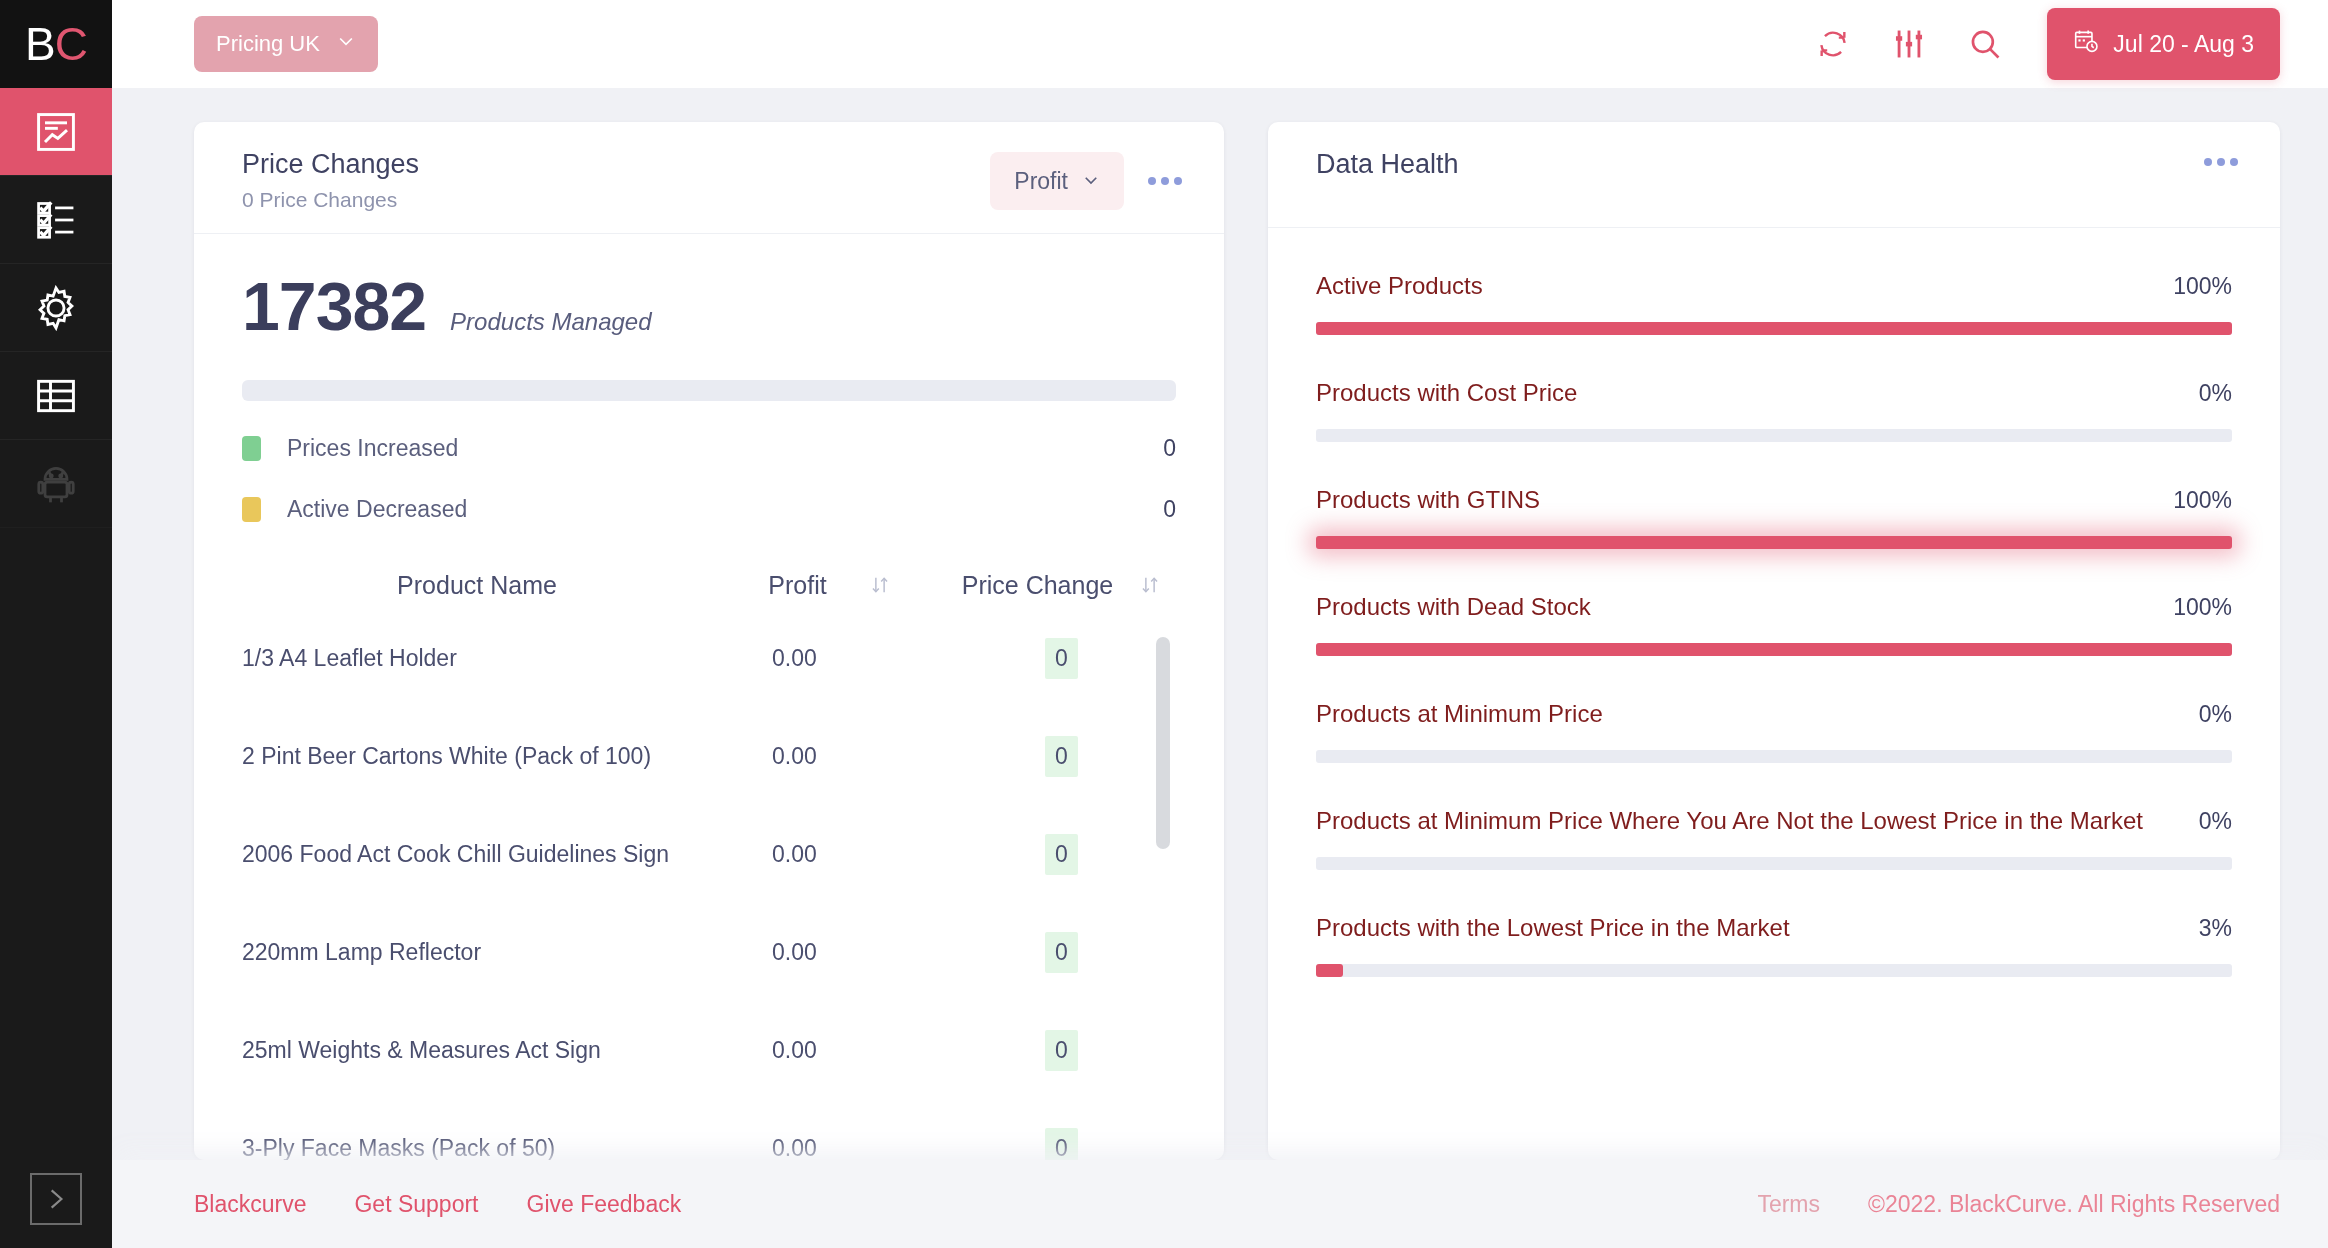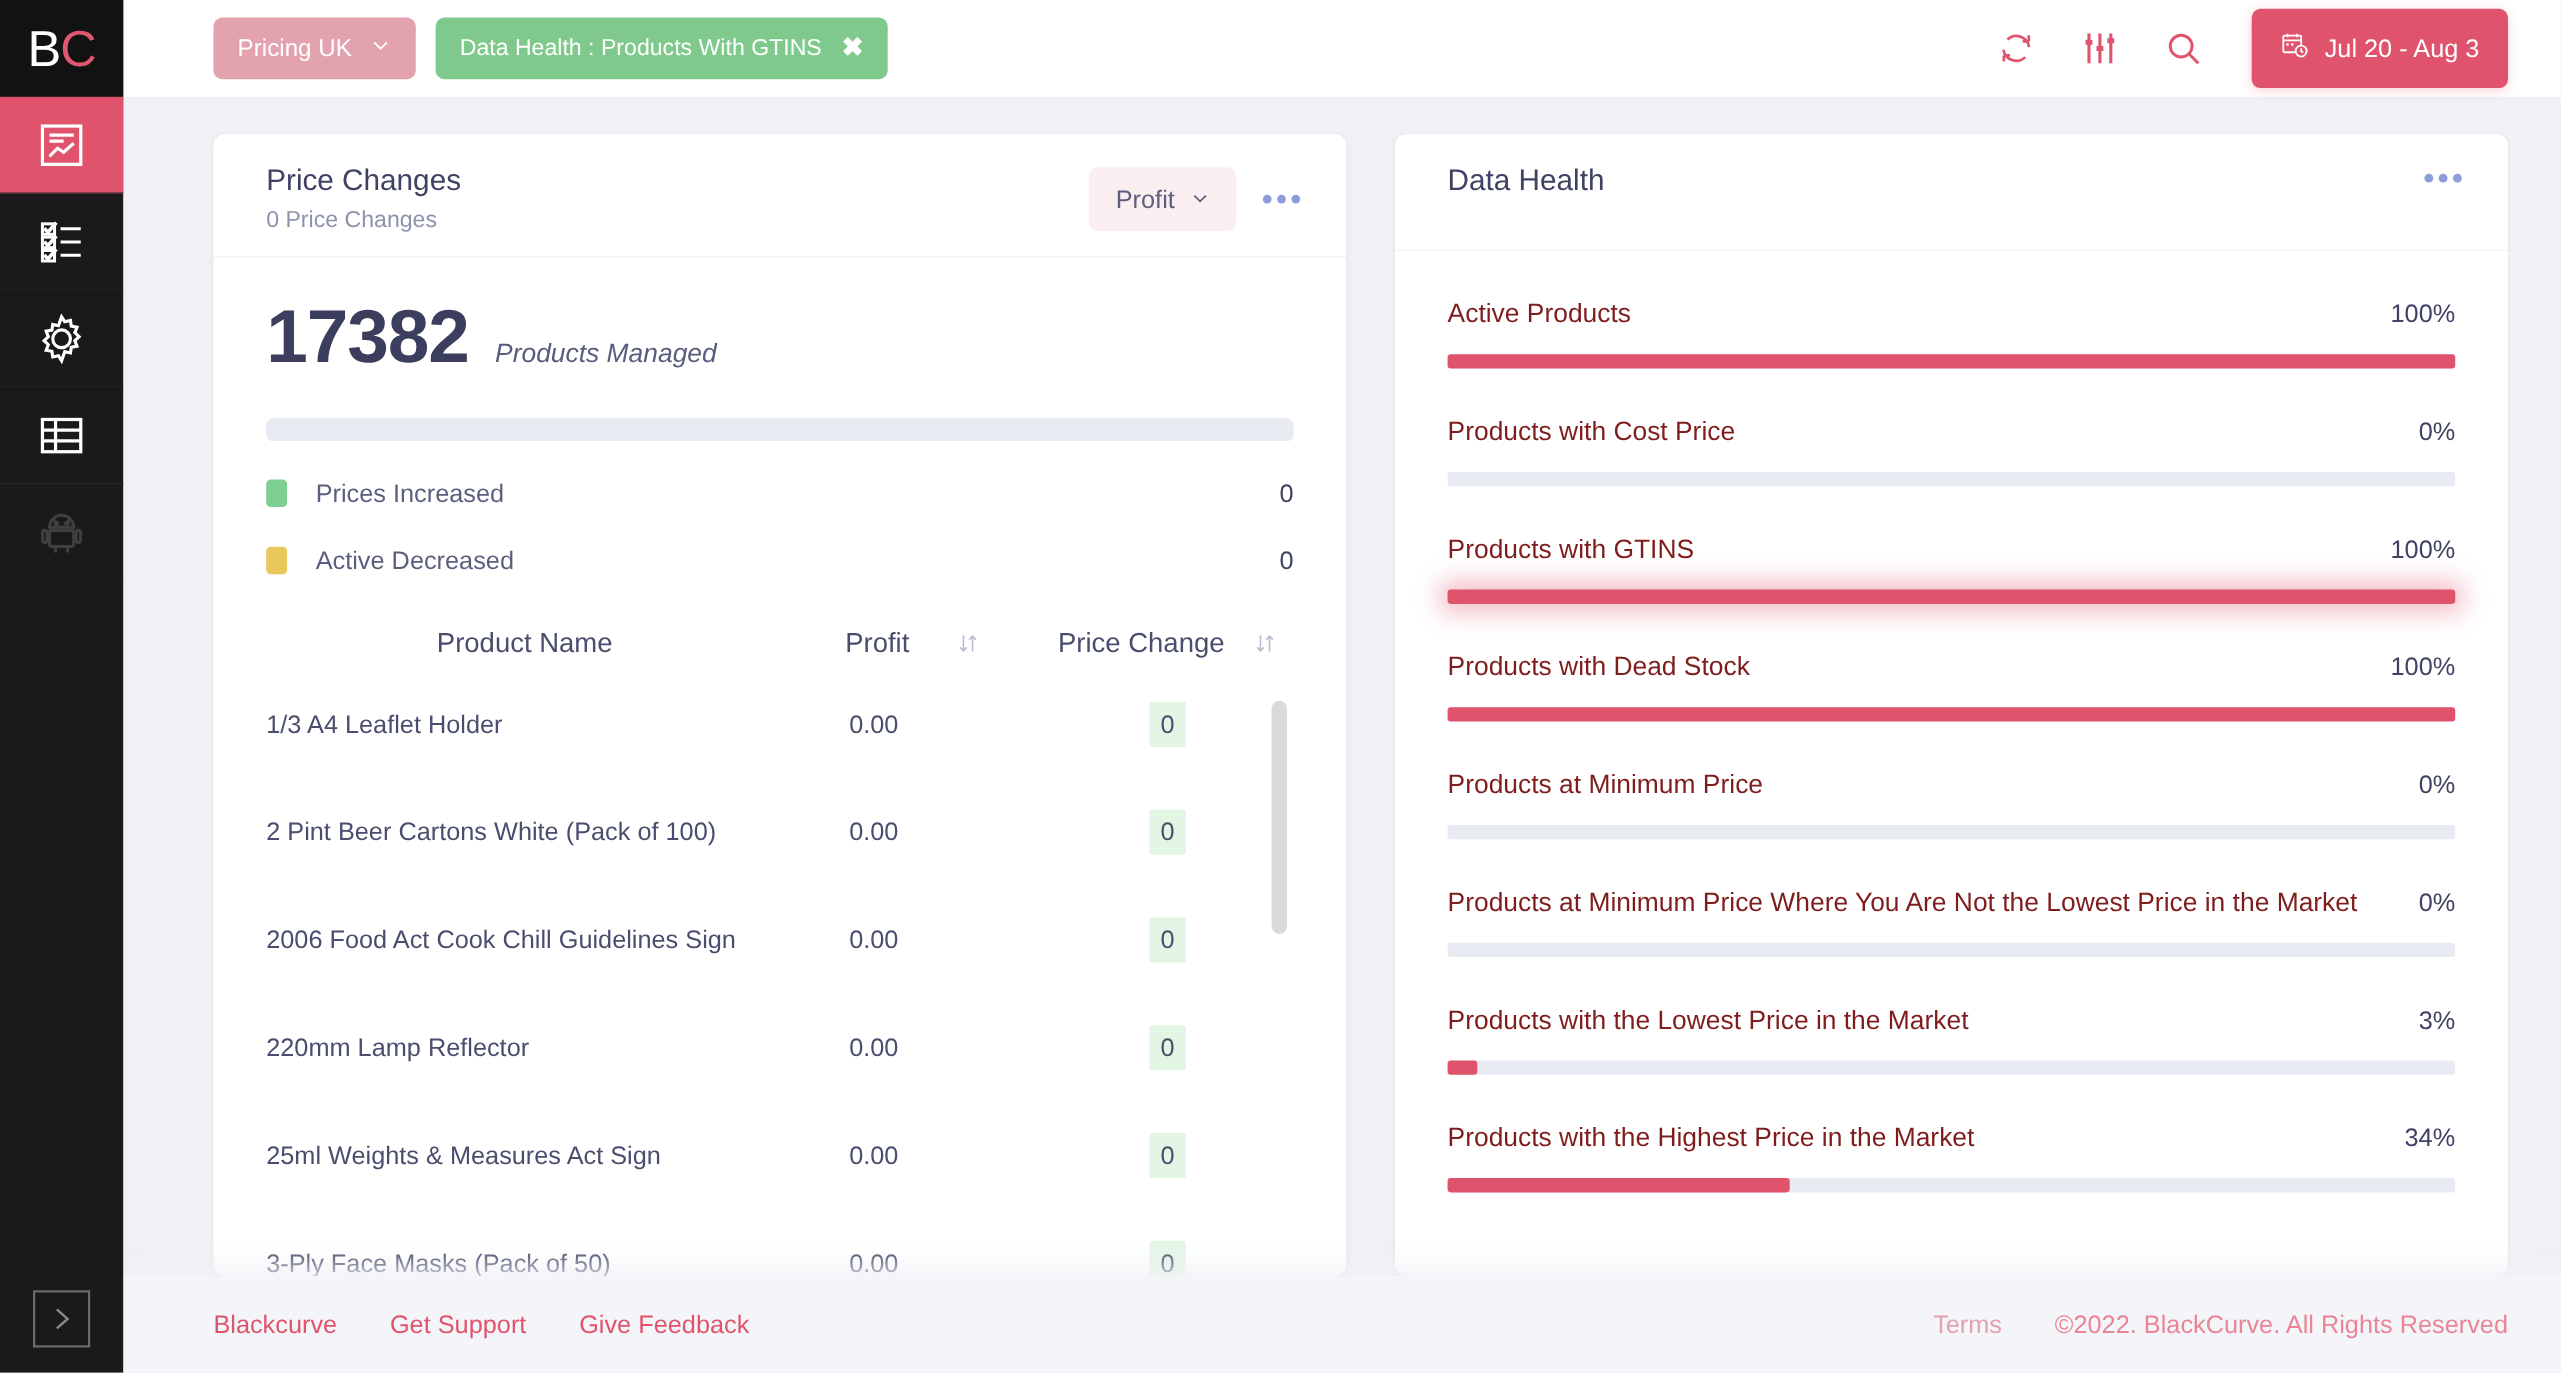--- a/index.html
+++ b/index.html
@@ -332,24 +332,20 @@
     <header class="topbar">
       <div class="chip chip-pricing">
         <span>Pricing UK</span>
         <span class="caret">
           <svg width="20" height="20" viewBox="0 0 24 24" fill="none" stroke="#ffffff" stroke-width="2">
               <polyline points="5,9 12,16 19,9"></polyline>
             </svg>
         </span>
       </div>
 
-      <div class="chip chip-filter">
-        <span>Data Health : Products With GTINS</span>
-        <span class="chip-x">✖</span>
-      </div>
 
       <div class="topbar-right">
         <div class="icon-btn">
           <svg width="34" height="34" viewBox="0 0 24 24" fill="none" stroke="#e0536c" stroke-width="1.7">
             <path d="M20 7.5V3.6M20 7.5h-3.9"></path>
             <path d="M20.2 11.2A8.2 8.2 0 0 0 6.3 6.4"></path>
             <path d="M4 16.5v3.9M4 16.5h3.9"></path>
             <path d="M3.8 12.8a8.2 8.2 0 0 0 13.9 4.8"></path>
           </svg>
         </div>
@@ -584,29 +580,20 @@
           <div class="dh-item">
             <div class="dh-top">
               <span class="dh-label">Products with the Lowest Price in the Market</span>
               <span class="dh-pct">3%</span>
             </div>
             <div class="dh-track">
                 <div class="dh-fill" style="width:3%"></div>
               </div>
           </div>
 
-          <div class="dh-item">
-            <div class="dh-top">
-              <span class="dh-label">Products with the Highest Price in the Market</span>
-              <span class="dh-pct">34%</span>
-            </div>
-            <div class="dh-track">
-                <div class="dh-fill" style="width:34%"></div>
-              </div>
-          </div>
         </div>
       </section>
     </div>
 
     <footer class="footer">
       <a>Blackcurve</a>
       <a>Get Support</a>
       <a>Give Feedback</a>
       <div class="footer-right">
         <span class="terms">Terms</span>

